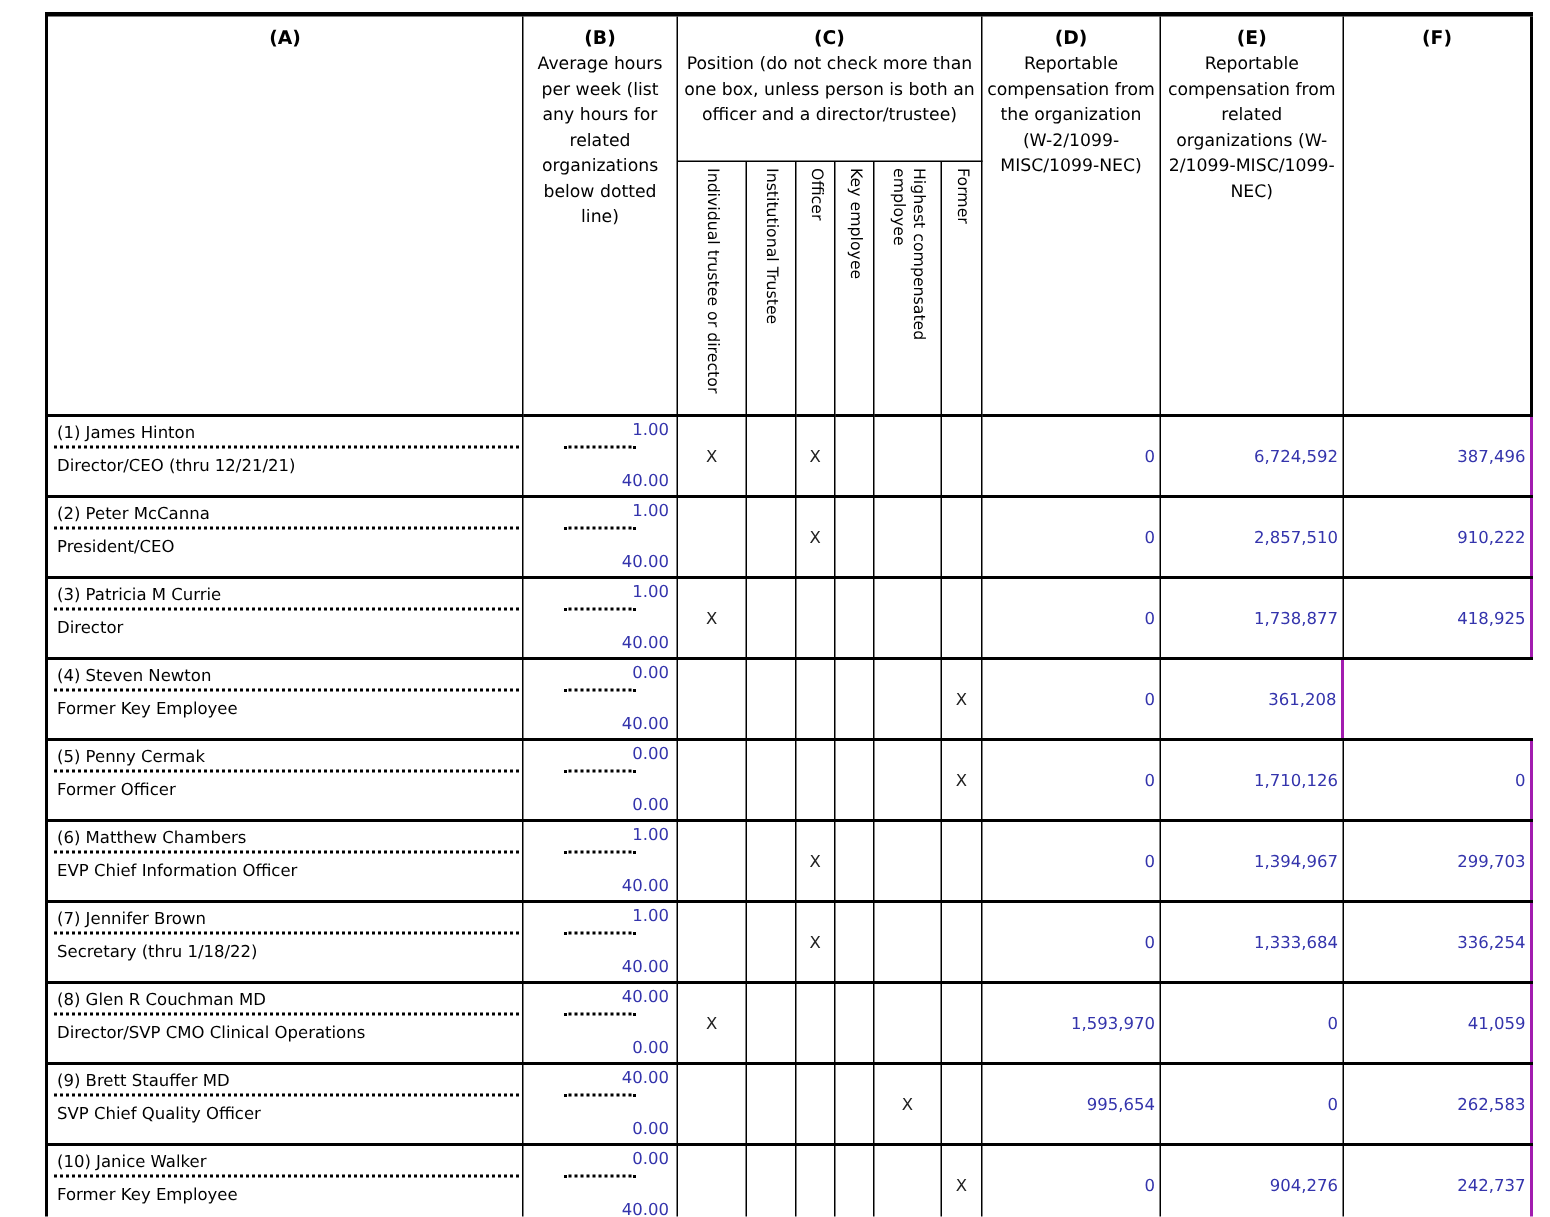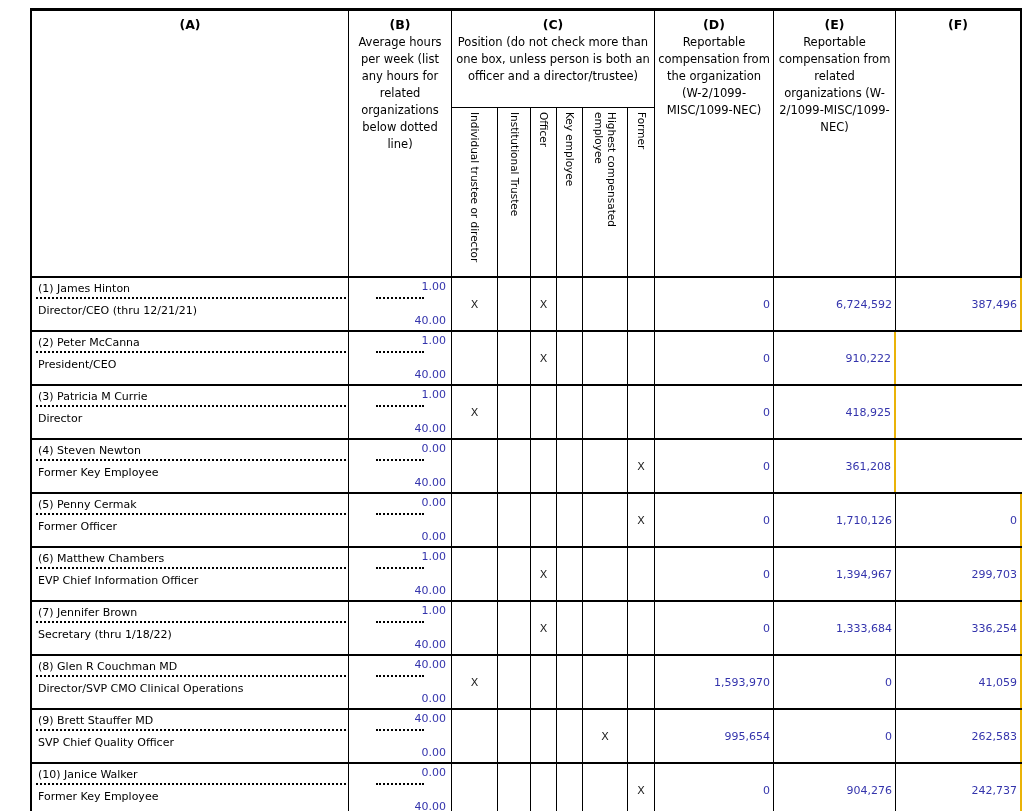--- a/index.html
+++ b/index.html
@@ -48,21 +48,21 @@
     writing-mode:vertical-rl; font-size:10.5px; line-height:13px;
     padding-top:4px; white-space:normal; max-height:166px;
   }
 
   
   .trow {
     display:grid; grid-template-columns:var(--cols);
     height:54px; border-bottom:2px solid #000;
   }
   .cell { position:relative; border-right:1px solid #000; font-size:11px; overflow:hidden; }
-  .cell.last { border-right:2px solid #eab308; }
+  .cell.last { border-right:2px solid #a21caf; }
 
   .cell-a .name  { position:absolute; top:4px;  left:6px; white-space:nowrap; }
   .cell-a .dotsa { position:absolute; top:19px; left:4px; right:2px; border-bottom:2px dotted #000; }
   .cell-a .title { position:absolute; top:26px; left:6px; white-space:nowrap;text-align:center; }
 
   .cell-b .hrs   { position:absolute; right:5px; color:var(--c-blue); }
   .cell-b .top   { top:2px; }
   .cell-b .bot   { bottom:3px; }
   .cell-b .dotsb { position:absolute; top:19px; left:50%; width:48px; margin-left:-24px; border-bottom:2px dotted #000; }
 
@@ -157,20 +157,21 @@
       <div class="dotsb"></div>
       <div class="hrs bot">40.00</div>
     </div>
     <div class="cell cell-chk"></div>
     <div class="cell cell-chk"></div>
     <div class="cell cell-chk">X</div>
     <div class="cell cell-chk"></div>
     <div class="cell cell-chk"></div>
     <div class="cell cell-chk"></div>
     <div class="cell cell-amt">0</div>
+    <div class="cell cell-amt">2,857,510</div>
     <div class="cell cell-amt last">910,222</div>
   </div>
 
   <div class="trow">
     <div class="cell cell-a">
       <div class="name">(3) Patricia M Currie</div>
       <div class="dotsa"></div>
       <div class="title">Director</div>
     </div>
     <div class="cell cell-b">
@@ -178,20 +179,21 @@
       <div class="dotsb"></div>
       <div class="hrs bot">40.00</div>
     </div>
     <div class="cell cell-chk">X</div>
     <div class="cell cell-chk"></div>
     <div class="cell cell-chk"></div>
     <div class="cell cell-chk"></div>
     <div class="cell cell-chk"></div>
     <div class="cell cell-chk"></div>
     <div class="cell cell-amt">0</div>
+    <div class="cell cell-amt">1,738,877</div>
     <div class="cell cell-amt last">418,925</div>
   </div>
 
   <div class="trow">
     <div class="cell cell-a">
       <div class="name">(4) Steven Newton</div>
       <div class="dotsa"></div>
       <div class="title">Former Key Employee</div>
     </div>
     <div class="cell cell-b">

